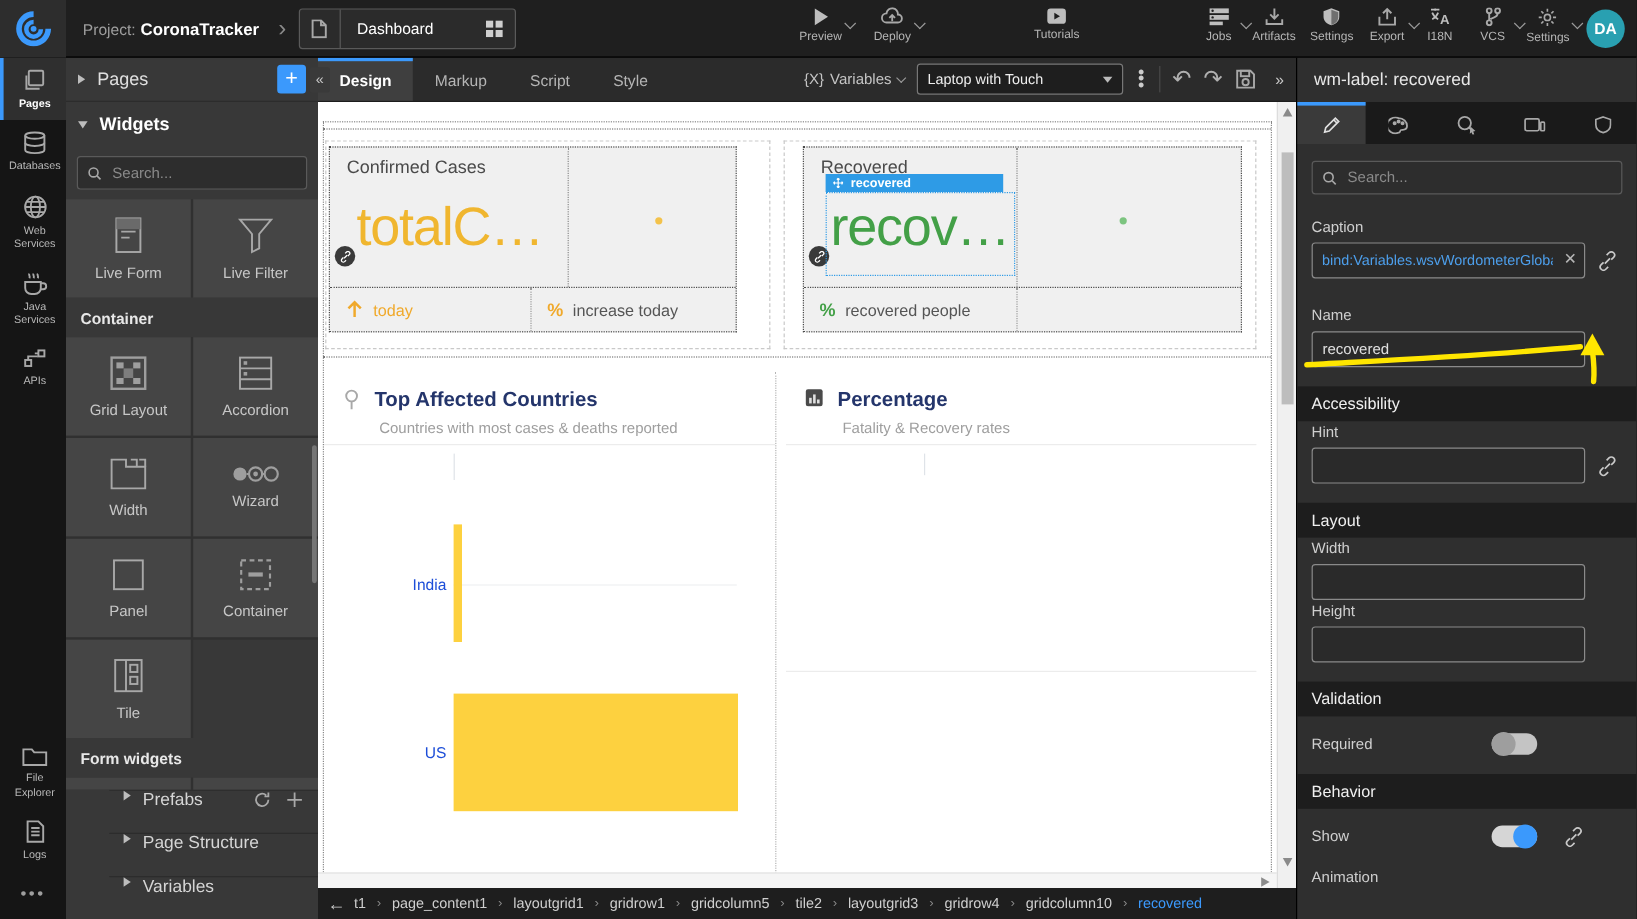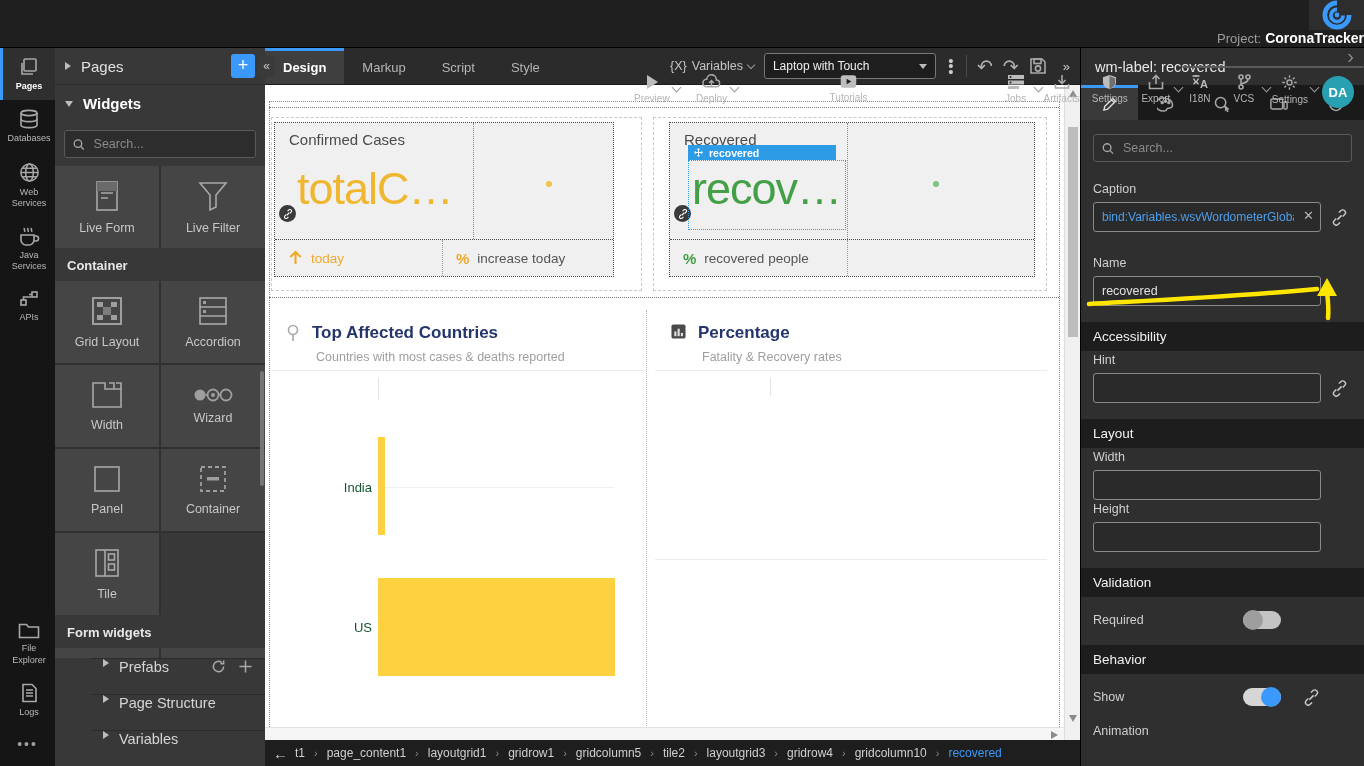--- a/index.html
+++ b/index.html
@@ -2,36 +2,36 @@
 <html><head>
 <meta charset="utf-8">
 <style>
   html,body{margin:0;padding:0;background:#111;}
   *{box-sizing:border-box;font-family:"Liberation Sans","DejaVu Sans",sans-serif;}
   #app{position:relative;width:1364px;height:766px;overflow:hidden;background:#1a1a1a;}
   svg{display:block;}
   .ic{stroke:#a8a8a8;fill:none;stroke-width:1.6;}
 
   
-  #topbar{position:absolute;left:0;top:0;width:1364px;height:48px;background:#1f1f1f;border-bottom:1px solid #000;display:flex;align-items:flex-end;z-index:30;flex-direction:column;}
+  #topbar{position:absolute;left:0;top:0;width:1364px;height:48px;background:#1f1f1f;border-bottom:1px solid #000;display:flex;align-items:center;z-index:30;}
   #logo{width:55px;height:48px;background:#2d2d2d;display:flex;align-items:center;justify-content:center;cursor:pointer;}
   .project{margin-left:14px;font-size:13px;color:#9e9e9e;white-space:nowrap;}
   .project b{color:#fff;font-size:14px;font-weight:bold;margin-left:4px;}
   .proj-chev{color:#8a8a8a;font-size:20px;margin:0 10px 0 16px;cursor:pointer;line-height:1;}
   .page-tab{display:flex;align-items:center;height:34px;background:#2b2b2b;border:1px solid #5a5a5a;border-radius:3px;overflow:hidden;cursor:pointer;}
   .pt-file{width:34px;height:34px;display:flex;align-items:center;justify-content:center;border-right:1px solid #5a5a5a;}
   .pt-label{color:#fff;font-size:13px;padding:0 34px 0 14px;}
   .pt-grid{width:34px;height:34px;display:flex;align-items:center;justify-content:center;}
   #tb-right{margin-left:auto;display:flex;align-items:flex-start;height:48px;padding-top:6px;}
   .tool{position:relative;display:flex;flex-direction:column;align-items:center;min-width:44px;padding:0 6px;cursor:pointer;}
   .tool .tlabel{font-size:10px;color:#b5b5b5;margin-top:3px;white-space:nowrap;}
   .tool .chev{position:absolute;right:-4px;top:10px;width:7px;height:7px;border-right:1.5px solid #9a9a9a;border-bottom:1.5px solid #9a9a9a;transform:rotate(45deg);}
   .tool.preview{margin-right:14px;}
   .tool.deploy{margin-right:90px;}
-  .tool.tutorials{margin-right:120px;}
+  .tool.tutorials{margin-right:88px;}
   .avatar{width:32px;height:32px;border-radius:50%;background:#29a0b1;color:#fff;font-size:13px;font-weight:bold;display:flex;align-items:center;justify-content:center;margin:2px 10px 0 8px;cursor:pointer;}
 
   
   #rail{position:absolute;left:0;top:48px;width:55px;height:718px;background:#151515;display:flex;flex-direction:column;z-index:20;}
   .rail-item{width:55px;padding:9px 2px 8px;display:flex;flex-direction:column;align-items:center;cursor:pointer;border-left:3px solid transparent;}
   .rail-item .rlabel{font-size:9px;color:#b9b9b9;text-align:center;margin-top:4px;line-height:1.25;}
   .rail-item.active{background:#2f2f2f;border-left:3px solid #3b99fc;}
   .rail-item.active .rlabel{color:#fff;font-weight:bold;}
   .rail-spacer{flex:1;}
   .rail-more{color:#9e9e9e;font-size:14px;text-align:center;padding:10px 0 14px;letter-spacing:2px;cursor:pointer;}
@@ -105,21 +105,21 @@
   .sel-tag span{color:#fff;font-size:10.5px;font-weight:bold;}
   .sel-box{position:absolute;left:18px;top:37px;width:158px;height:70px;border:1px dotted #2e9be6;z-index:2;}
   .panel{position:absolute;background:#fff;}
   .panel-head{position:absolute;left:16px;top:14px;display:flex;align-items:flex-start;gap:12px;}
   .panel-title{font-size:17px;font-weight:bold;color:#24356b;line-height:1;}
   .panel-sub{position:absolute;left:46px;top:40px;font-size:12.5px;color:#9e9e9e;}
   .panel-div{position:absolute;left:0;right:0;top:60px;border-top:1px solid #ececec;}
   .axisline{position:absolute;width:1px;background:#dfe3e8;}
   .gridline{position:absolute;height:1px;background:#eef0f2;}
   .bar{position:absolute;background:#fdd13f;}
-  .bar-label{position:absolute;font-size:13px;color:#14532d;text-align:right;width:60px;}
+  .bar-label{position:absolute;font-size:13px;color:#1d4ed8;text-align:right;width:60px;}
 
   
   #breadcrumb{height:26px;background:#1e1e1e;display:flex;align-items:center;padding:0 8px;gap:9px;flex:none;overflow:hidden;white-space:nowrap;}
   #breadcrumb .back{color:#ccc;font-size:15px;cursor:pointer;margin-right:-2px;}
   .bc-item{color:#cfcfcf;font-size:12px;cursor:pointer;}
   .bc-item.active{color:#3b99fc;}
   .bc-sep{color:#8a8a8a;font-size:11px;}
 
   
   #rightpanel{position:absolute;left:1080px;top:48px;width:284px;height:718px;background:#2f2f2f;border-left:1px solid #000;display:flex;flex-direction:column;overflow:hidden;z-index:10;}

